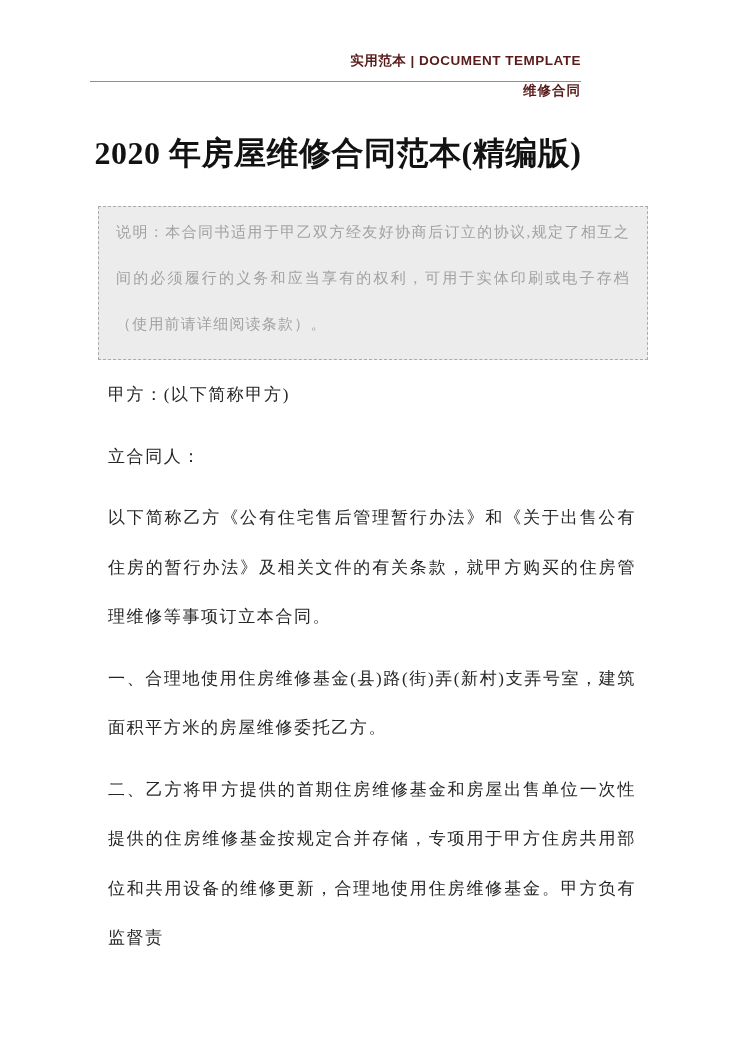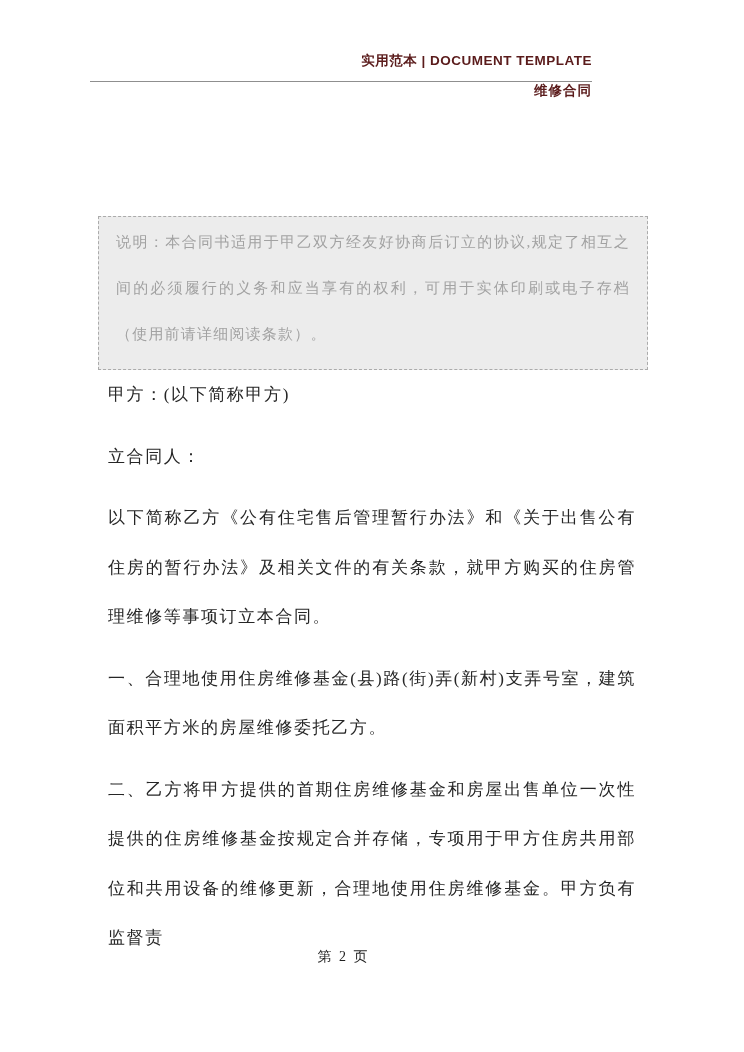--- a/index.html
+++ b/index.html
@@ -7,21 +7,20 @@
     padding: 0;
     background: #ffffff;
   }
   .page {
     position: relative;
     width: 676px;
     height: 1052px;
     background: #ffffff;
     overflow: hidden;
     font-family: "Liberation Serif", serif;
-    padding-left: 11px;
   }
   
   .header {
     position: absolute;
     top: 52px;
     left: 90px;
     right: 95px;
     text-align: right;
   }
   .brand {
@@ -53,21 +52,21 @@
     text-align: center;
     font-family: "Liberation Serif", serif;
     font-size: 32px;
     font-weight: 700;
     color: #121212;
     letter-spacing: 0.5px;
   }
   
   .notice {
     position: absolute;
-    top: 216px;
+    top: 206px;
     left: 98px;
     width: 514px;
     background: #ececec;
     border: 1px dashed #ababab;
     padding: 2px 17px 12px 17px;
     font-size: 15px;
     line-height: 46px;
     letter-spacing: 1.2px;
     color: #a2a2a2;
     text-align: justify;
@@ -103,28 +102,28 @@
 <body>
 
 <div class="page">
 
   <div class="header">
     <div class="brand">实用范本 | DOCUMENT TEMPLATE</div>
     <hr class="header-divider">
     <div class="doc-type">维修合同</div>
   </div>
 
+  <div class="title">2020 年房屋维修合同范本(精编版)</div>
 
   <div class="notice">
     <span>说明：本合同书适用于甲乙双方经友好协商后订立的协议,规定了相互之间的必须履行的义务和应当享有的权利，可用于实体印刷或电子存档（使用前请详细阅读条款）。</span>
   </div>
 
   <div class="body-text">
     <p>甲方：(以下简称甲方)</p>
     <p>立合同人：</p>
     <p>以下简称乙方《公有住宅售后管理暂行办法》和《关于出售公有住房的暂行办法》及相关文件的有关条款，就甲方购买的住房管理维修等事项订立本合同。</p>
     <p>一、合理地使用住房维修基金(县)路(街)弄(新村)支弄号室，建筑面积平方米的房屋维修委托乙方。</p>
     <p>二、乙方将甲方提供的首期住房维修基金和房屋出售单位一次性提供的住房维修基金按规定合并存储，专项用于甲方住房共用部位和共用设备的维修更新，合理地使用住房维修基金。甲方负有监督责</p>
   </div>
 
-  <div class="footer">第 2 页</div>
 
 </div>
 
 </body></html>

